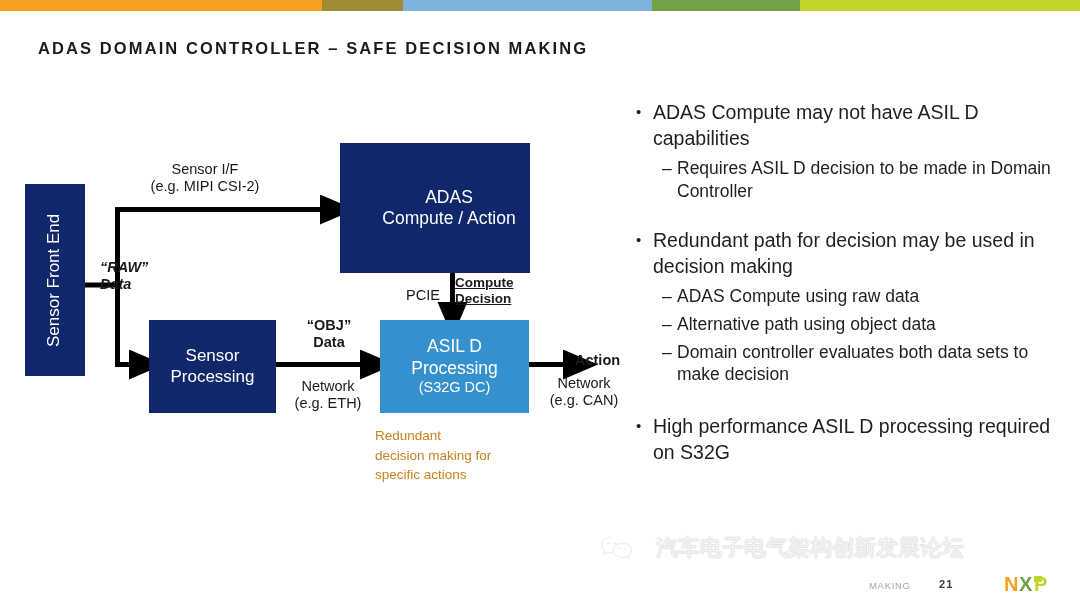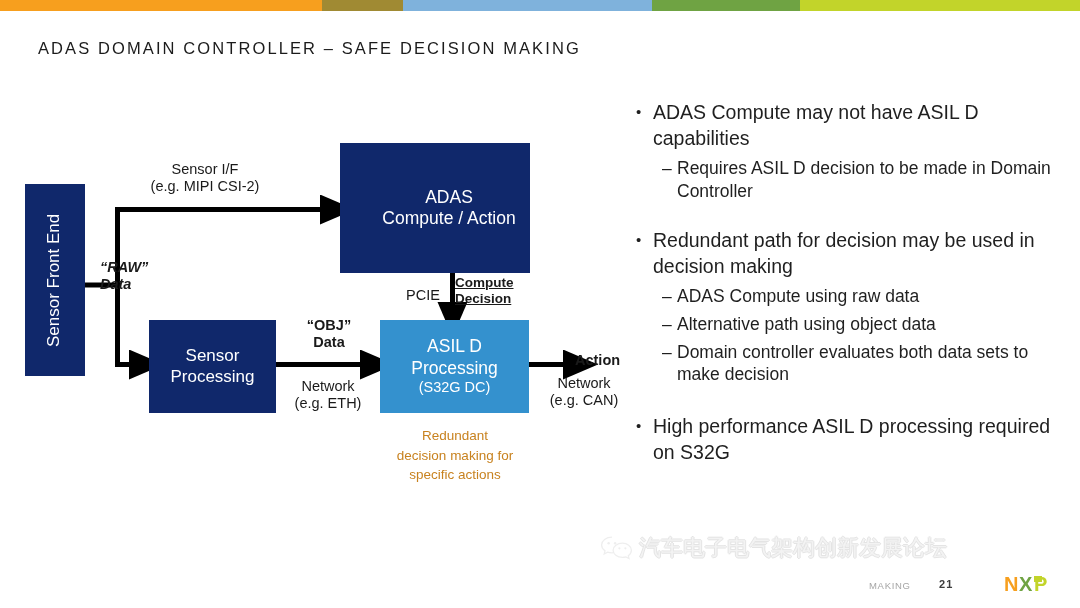--- a/index.html
+++ b/index.html
@@ -23,21 +23,21 @@
     width: 1080px; height: 11px;
     display: flex;
   }
   #top-bar .seg { height: 100%; }
 
   
   #slide-title {
     position: absolute;
     left: 38px; top: 39px;
     font-size: 16.5px;
-    font-weight: normal;
+    font-weight: bold;
     letter-spacing: 2.1px;
     color: #1b1b1b;
     white-space: nowrap;
   }
 
   
   #diagram {
     position: absolute;
     left: 0; top: 95px;
     width: 640px; height: 420px;
@@ -100,21 +100,21 @@
   #label-network-eth { left: 276px; top: 283px; width: 104px; font-size: 14.5px; }
   #label-pcie        { left: 398px; top: 192px; width: 50px;  font-size: 14.5px; }
   #label-compute-dec { left: 455px; top: 180px; width: 88px;  font-size: 13.5px; text-align: left; text-decoration: underline; }
   #label-action      { left: 575px; top: 257px; width: 70px;  font-size: 14.5px; text-align: left; }
   #label-network-can { left: 536px; top: 280px; width: 96px;  font-size: 14.5px; }
 
   #label-redundant {
     position: absolute;
     left: 375px; top: 331px;
     width: 160px;
-    text-align: center;
+    text-align: left;
     font-size: 13.5px;
     line-height: 1.45;
     color: #c8821f;
   }
 
   
   #bullets {
     position: absolute;
     left: 636px; top: 100px;
     width: 430px;
@@ -145,21 +145,21 @@
     flex: 0 0 15px;
   }
   .bl-text { flex: 1 1 auto; }
 
   
   #watermark {
     position: absolute;
     left: 600px; top: 533px;
     display: flex;
     align-items: center;
-    gap: 5px;
+    gap: 22px;
     opacity: 0.92;
   }
   #watermark-text {
     font-size: 22px;
     color: #f3f3f3;
     text-shadow:
       -1px 0 0 #e2e2e2, 1px 0 0 #e2e2e2,
       0 -1px 0 #e2e2e2, 0 1px 0 #e2e2e2;
     white-space: nowrap;
   }

